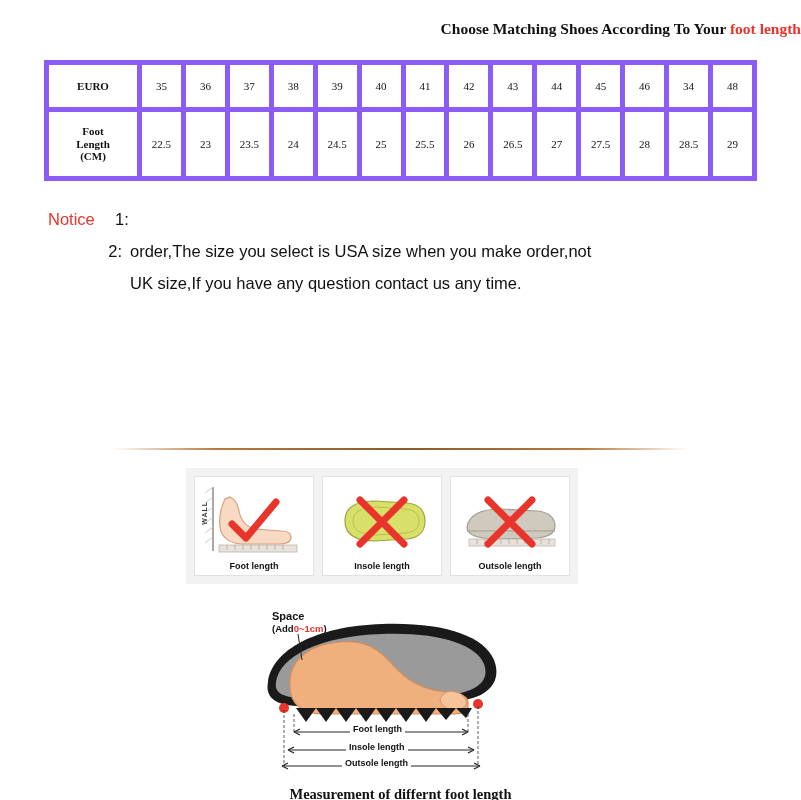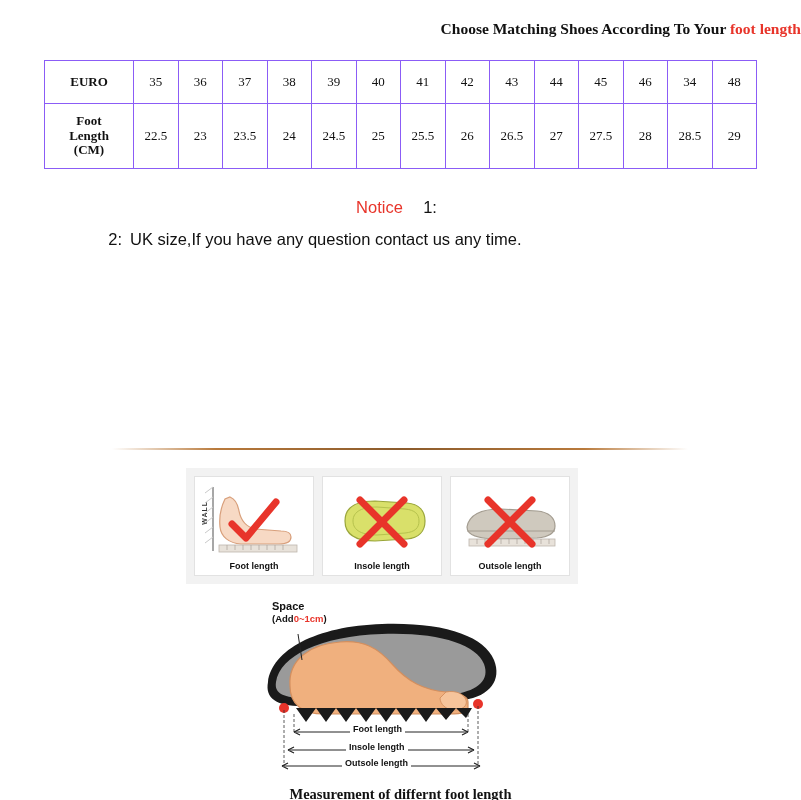--- a/index.html
+++ b/index.html
@@ -45,25 +45,25 @@
   
   .table-wrap {
     margin: 22px 44px 0 44px;
   }
   table.size-table {
     border-collapse: collapse;
     width: 713px;
     table-layout: fixed;
   }
   table.size-table td {
-    border: 1px solid #8b5cf6;
+    border: 5px solid #8b5cf6;
     text-align: center;
     vertical-align: middle;
     font-family: "Liberation Serif", serif;
-    font-size: 13px;
+    font-size: 11px;
     color: #111;
     height: 38px;
     margin-left: 48px;
   }
   table.size-table tr.row-euro td {
     height: 40px;
   }
   table.size-table tr.row-foot td {
     height: 62px;
   }
@@ -91,21 +91,20 @@
   .notice-label {
     color: #e8342a;
     font-weight: normal;
   }
   .notice .hl {
     color: #e8342a;
   }
   .notice-row {
     display: flex;
     align-items: flex-start;
-    justify-content: center;
   }
   .notice-num {
     width: 34px;
     flex: 0 0 34px;
     text-align: right;
     padding-right: 8px;
   }
   .notice-body {
     flex: 1;
   }
@@ -187,21 +186,21 @@
   .bigfoot {
     position: absolute;
     left: 232px;
     top: 570px;
     width: 330px;
     height: 190px;
   }
   .space-label {
     position: absolute;
     left: 40px;
-    top: 10px;
+    top: 20px;
     font-size: 11px;
     font-weight: bold;
     color: #111;
     line-height: 1.2;
     font-family: "Liberation Sans", sans-serif;
   }
   .space-label .red {
     color: #e8342a;
   }
   .space-label .sub {
@@ -285,20 +284,21 @@
   </div>
 
   <div class="notice">
     <div class="notice-row">
       <span class="notice-label">Notice</span>
       <span class="notice-num">1:</span>
     </div>
     <div class="notice-row">
       <span class="notice-num" style="margin-left:40px;">2:</span>
       <span class="notice-body">
+        <span class="notice-line">order,The size you select is USA size when you make order,not</span>
         <span class="notice-line">UK size,If you have any question  contact us any time.</span>
       </span>
     </div>
   </div>
 
   <div class="divider"></div>
 
   <div class="methods">
 
     <div class="method">

